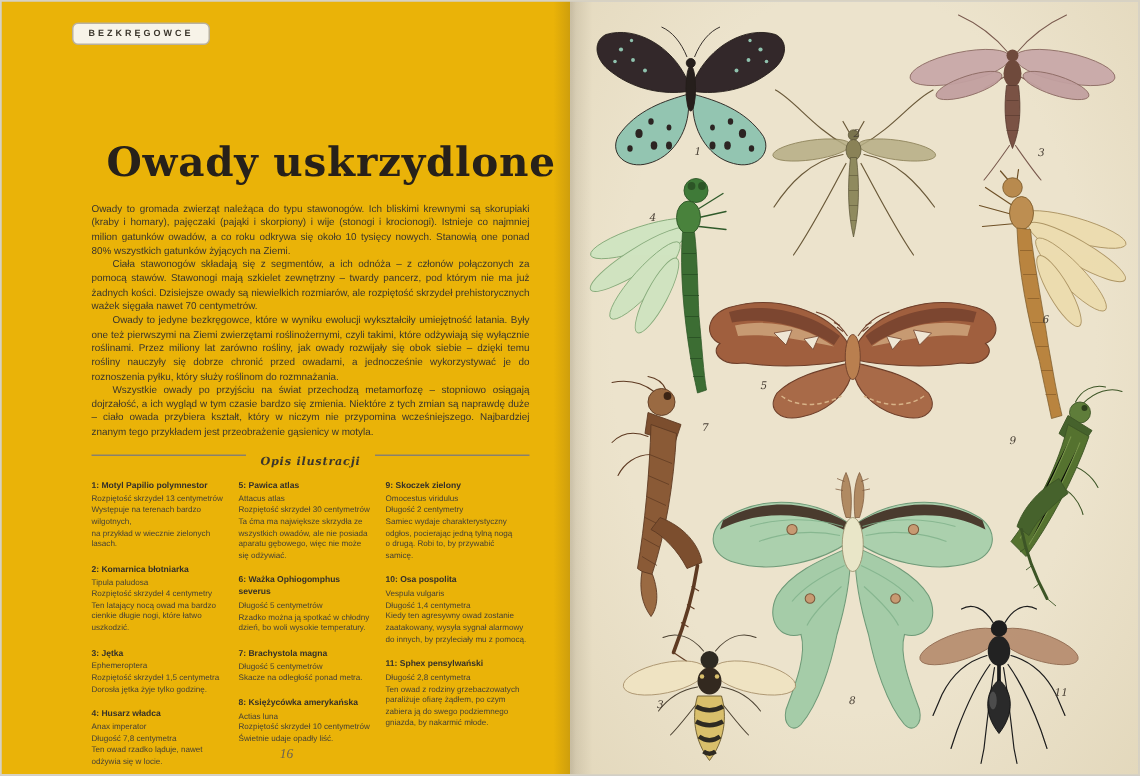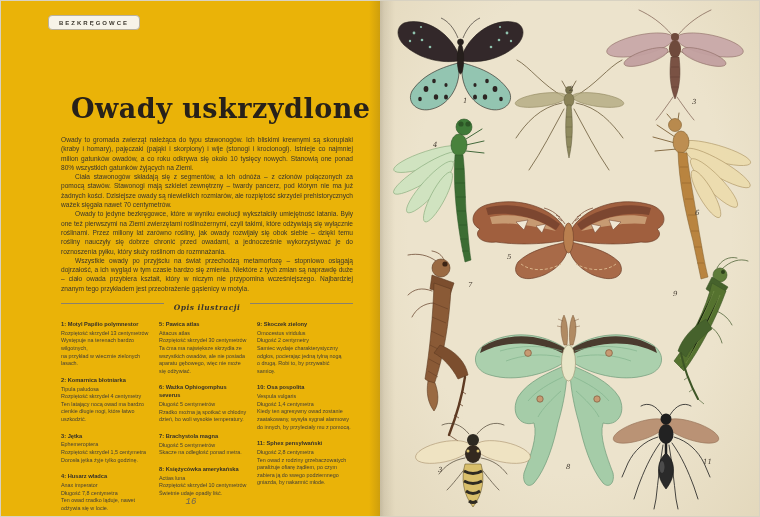--- a/index.html
+++ b/index.html
@@ -50,21 +50,21 @@
   .entry { margin-bottom: 9px; }
   .entry-heading {
     font-size: 5.7px; font-weight: bold; color: #34302a;
     line-height: 7.8px; margin-bottom: 1px;
   }
   .entry-body {
     font-size: 5.4px; line-height: 7.6px; color: #454036; white-space: pre-line;
   }
   .page-number {
     position: absolute; bottom: 11px; left: 0; width: 380px; text-align: center;
-    font-family: Liberation Mono, monospace; font-style: italic;
+    font-family: Liberation Serif, serif; font-style: italic;
     font-size: 9px; color: #6b6354;
   }
   
   .fig { position: absolute; }
   .fig svg { display: block; overflow: visible; }
   .fig-num {
     position: absolute; z-index: 20;
     font-family: "DejaVu Serif", serif; font-style: italic;
     font-size: 7px; color: #4a4136;
   }

